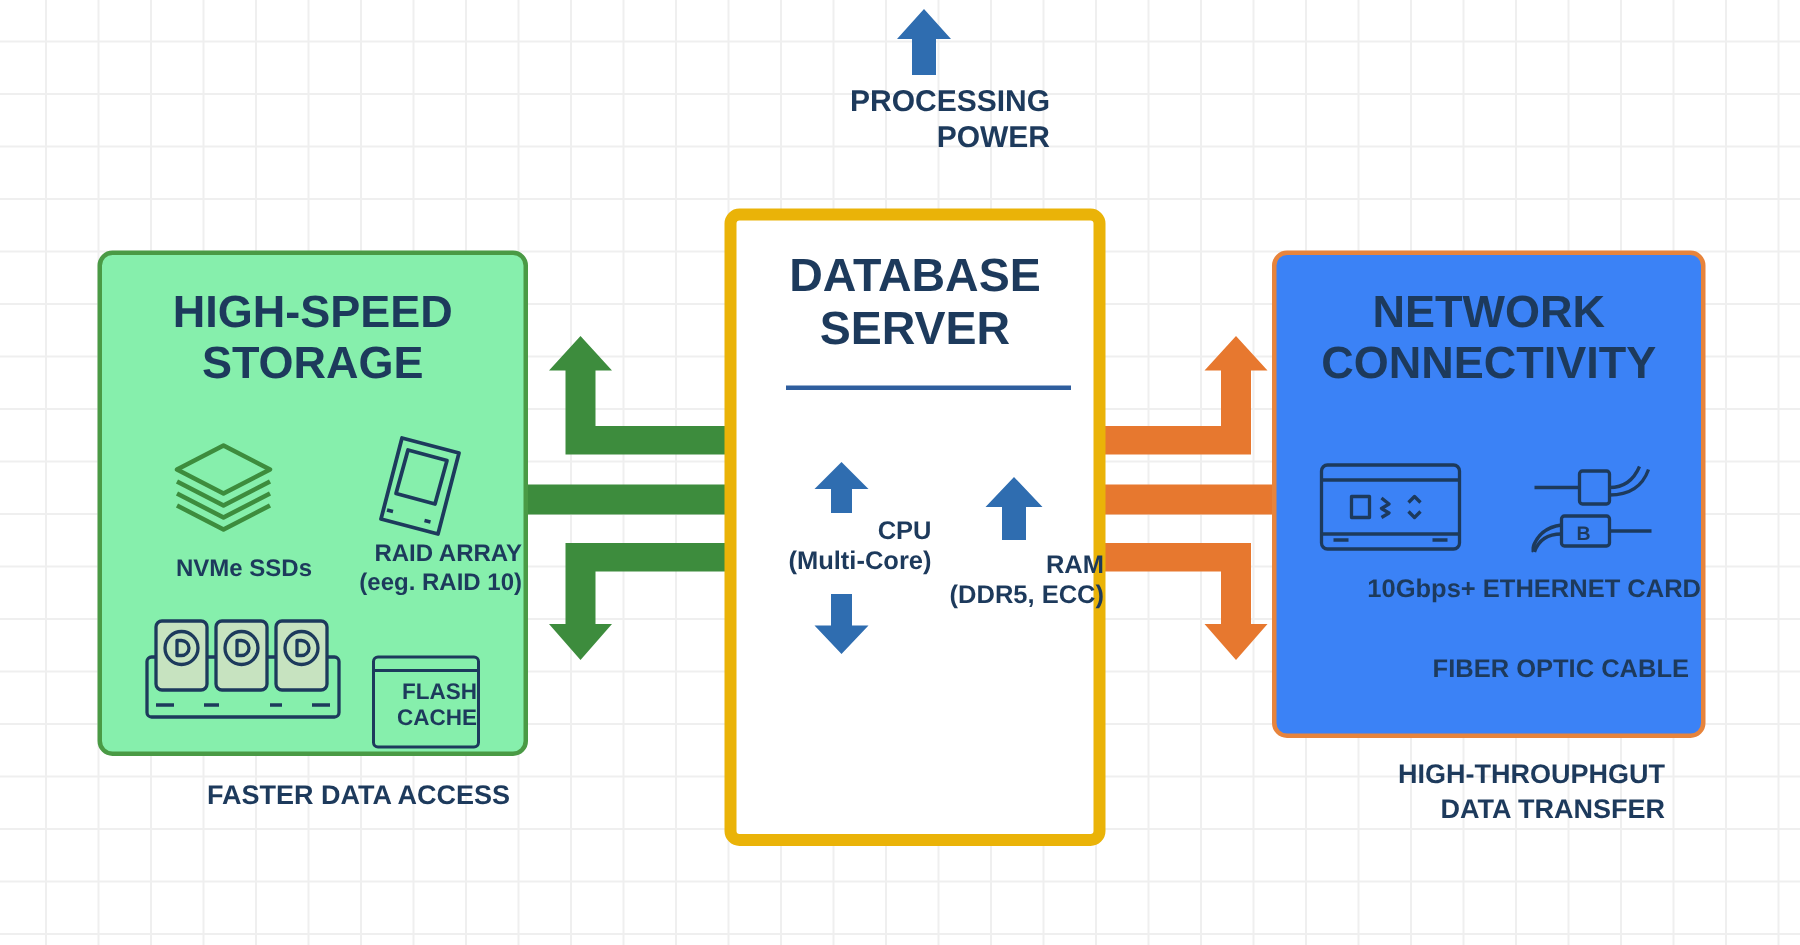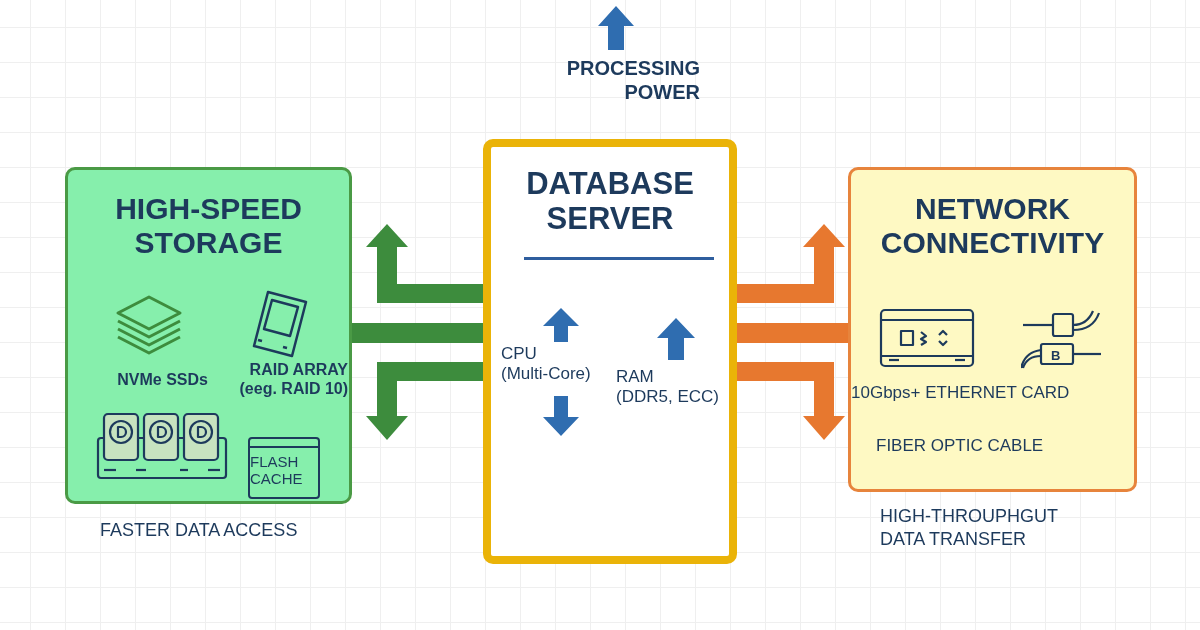--- a/index.html
+++ b/index.html
@@ -13,25 +13,25 @@
     background-position:30px 27px;
     font-family:"Liberation Sans", sans-serif;
     color:#1d3a5c;
   }
   .abs { position:absolute; }
 
   
   .box { position:absolute; border-radius:10px; box-sizing:border-box; }
   #storage-box { left:65px; top:167px; width:287px; height:337px; background:#86efac; border:3px solid #4a9a45; }
   #server-box { left:483px; top:139px; width:254px; height:425px; background:#ffffff; border:8px solid #eab308; }
-  #network-box { left:848px; top:167px; width:289px; height:325px; background:#fef9c3; border:3px solid #e7843c; }
+  #network-box { left:848px; top:167px; width:289px; height:325px; background:#3b82f6; border:3px solid #e7843c; }
 
   .title { font-weight:bold; color:#1d3a5c; text-align:center; line-height:1.12; }
   .label { font-weight:bold; color:#1d3a5c; text-align:right; line-height:1.2; }
-  .label-reg { color:#1d3a5c; text-align:left; line-height:1.2; font-size:17px; }
+  .label-reg { color:#1d3a5c; text-align:right; line-height:1.2; font-size:17px;font-weight:bold; }
 </style>
 </head>
 <body>
 
 <svg class="abs" style="left:596px;top:4px" width="40" height="46">
   <polygon points="20,2 38,22 28,22 28,46 12,46 12,22 2,22" fill="#2f6db0"></polygon>
 </svg>
 <div class="abs label" style="left:520px;top:56px;width:180px;font-size:20px;">
   <div>PROCESSING</div>
   <div>POWER</div>

